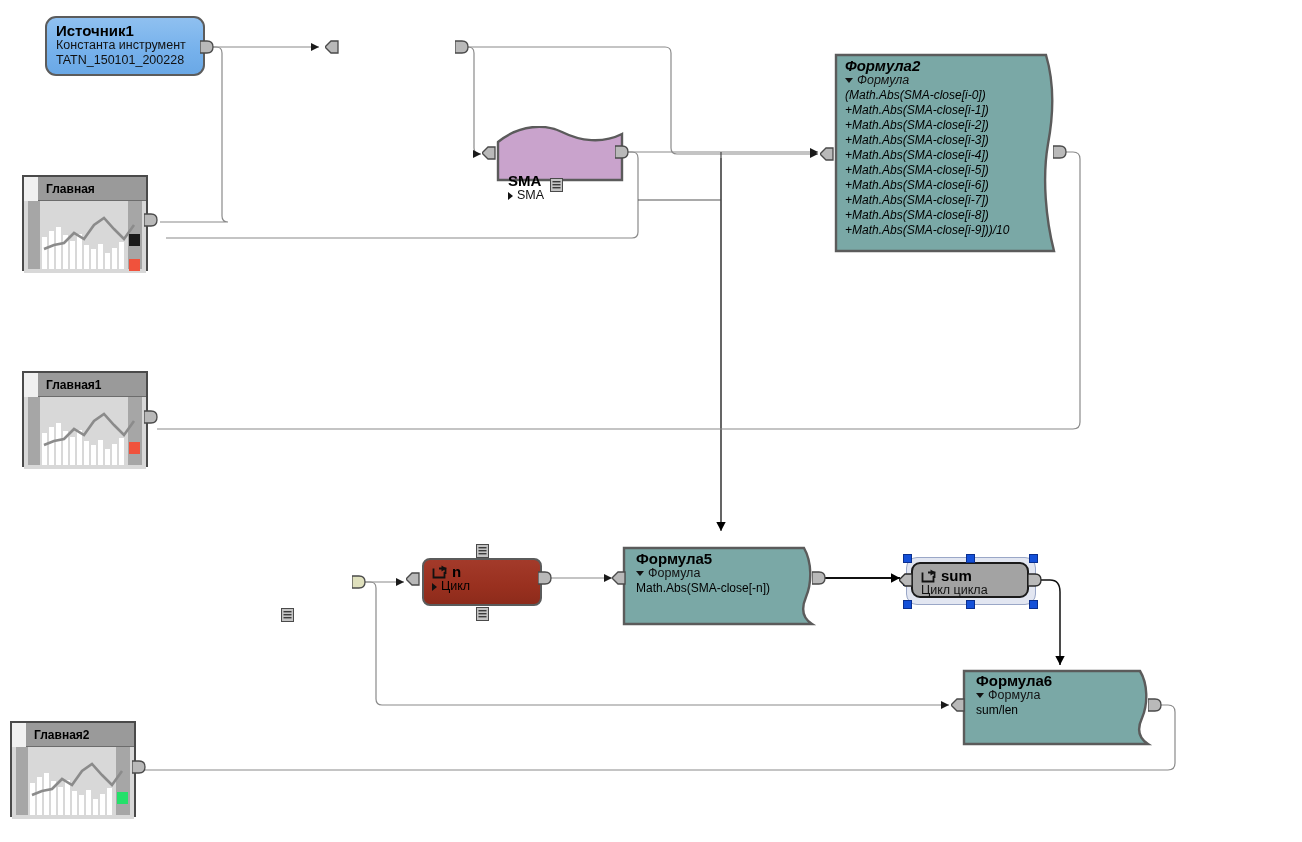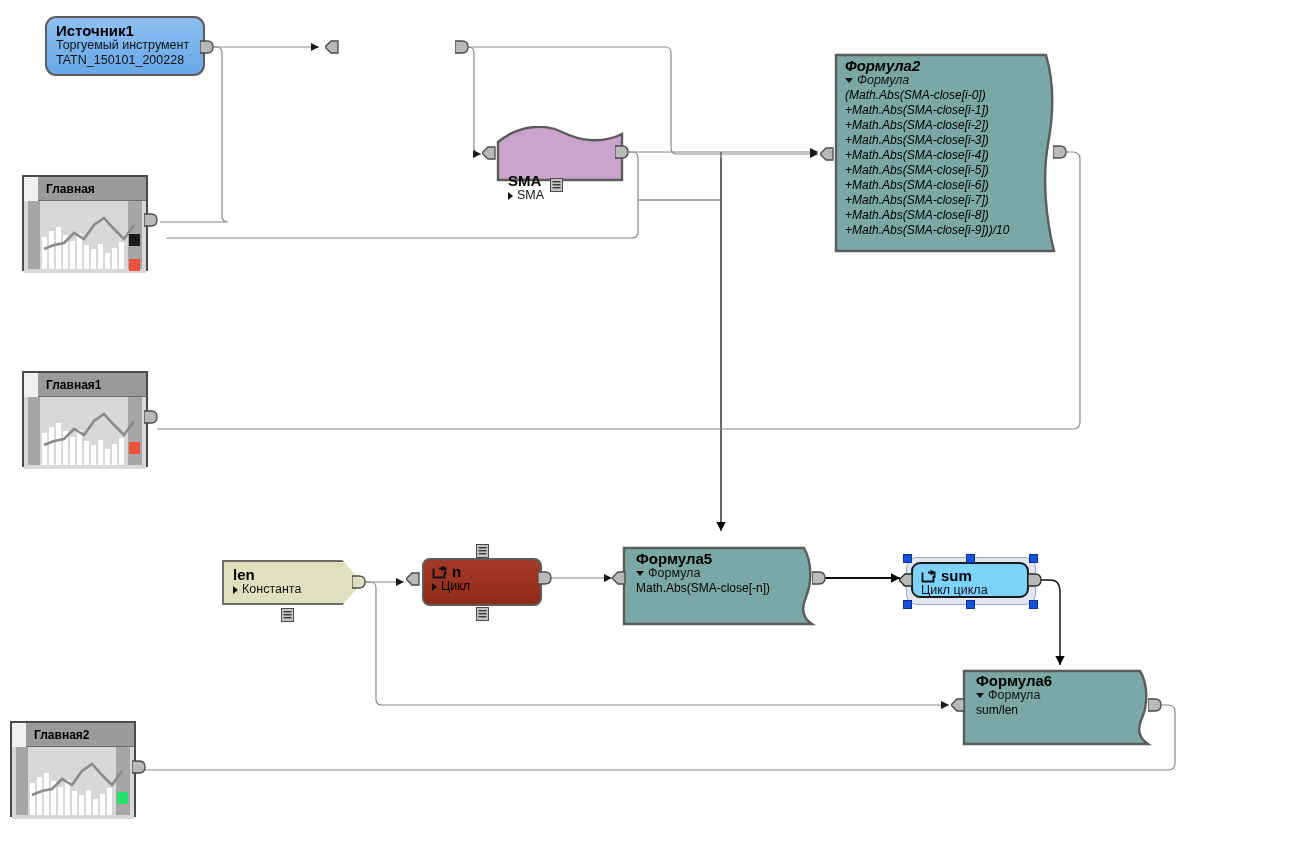--- a/index.html
+++ b/index.html
@@ -68,21 +68,21 @@
     border-radius: 8px;
     background: linear-gradient(180deg,#a33a2a 0%, #99301f 60%, #8d2b1b 100%);
     border: 2px solid #5b5b5b;
     padding: 4px 10px 5px 8px;
   }
   .loop-node .node-title, .loop-node .node-sub { color: #000; }
 
   
   .cyan-node {
     border-radius: 9px;
-    background: #7dd3fc;
+    background: #a3a3a3;
     border: 2px solid #1a1a1a;
     padding: 4px 10px 5px 8px;
   }
 
   
   .const-node {
     background: #dfe0bd;
     border: 2px solid #6d6d6d;
     clip-path: polygon(0 0, 86% 0, 100% 50%, 86% 100%, 0 100%);
     padding: 5px 10px 6px 9px;
@@ -194,21 +194,21 @@
 
     <path d="M818,578 L900,578" fill="none" stroke="#111" stroke-width="2.1" marker-end="url(#arrB)"></path>
 
     <path d="M1036,580 L1050,580 Q1060,580 1060,592 L1060,665" fill="none" stroke="#111" stroke-width="1.5" marker-end="url(#arrB)"></path>
 
     <path d="M1156,705 L1168,705 Q1175,705 1175,712 L1175,763 Q1175,770 1168,770 L144,770" fill="none" stroke="#8a8a8a" stroke-width="1.2"></path>
   </svg>
 
   <div class="node src-node" style="left:45px; top:16px; width:160px;">
     <div class="node-title">Источник1</div>
-    <div class="node-sub">Торгуемый инструмент</div>
+    <div class="node-sub">Константа инструмент</div>
     <div class="node-sub">TATN_150101_200228</div>
   </div>
   <svg class="port" style="left:200px; top:39px;" width="14" height="16">
     <path d="M0,2 L7,2 Q13,2 13,8 Q13,14 7,14 L0,14 z" fill="#b9b9b9" stroke="#4a4a4a" stroke-width="1.3"></path>
   </svg>
 
   <svg class="port" style="left:325px; top:39px;" width="14" height="16">
     <path d="M13,2 L6,2 L0,8 L6,14 L13,14 z" fill="#b9b9b9" stroke="#4a4a4a" stroke-width="1.3"></path>
   </svg>
   <svg class="port" style="left:455px; top:39px;" width="14" height="16">
@@ -361,27 +361,20 @@
         </g>
         <polyline points="20,48 30,44 40,42 50,32 60,38 70,24 80,17 90,28 100,38 110,24" fill="none" stroke="#8b8b8b" stroke-width="2.6"></polyline>
         <rect x="105" y="45" width="11" height="12" fill="#24e06a"></rect>
       </svg>
     </div>
   </div>
   <svg class="port" style="left:132px; top:759px;" width="14" height="16">
     <path d="M0,2 L7,2 Q13,2 13,8 Q13,14 7,14 L0,14 z" fill="#b9b9b9" stroke="#4a4a4a" stroke-width="1.3"></path>
   </svg>
 
-  <div class="node const-node" style="left:222px; top:560px; width:140px; height:45px;">
-    <div class="node-title">len</div>
-    <div class="node-sub row">
-      <span class="tri-right"></span>
-      <span>Константа</span>
-    </div>
-  </div>
   <svg class="port" style="left:352px; top:574px;" width="14" height="16">
     <path d="M0,2 L7,2 Q13,2 13,8 Q13,14 7,14 L0,14 z" fill="#dfe0bd" stroke="#4a4a4a" stroke-width="1.3"></path>
   </svg>
   <svg class="doc-icon" style="left:281px; top:608px;" width="13" height="14">
     <rect x="0.5" y="0.5" width="12" height="13" fill="#c3c3c3" stroke="#4a4a4a"></rect>
     <rect x="2.5" y="3" width="8" height="1.4" fill="#3b3b3b"></rect>
     <rect x="2.5" y="6" width="8" height="1.4" fill="#3b3b3b"></rect>
     <rect x="2.5" y="9" width="8" height="1.4" fill="#3b3b3b"></rect>
   </svg>
 

